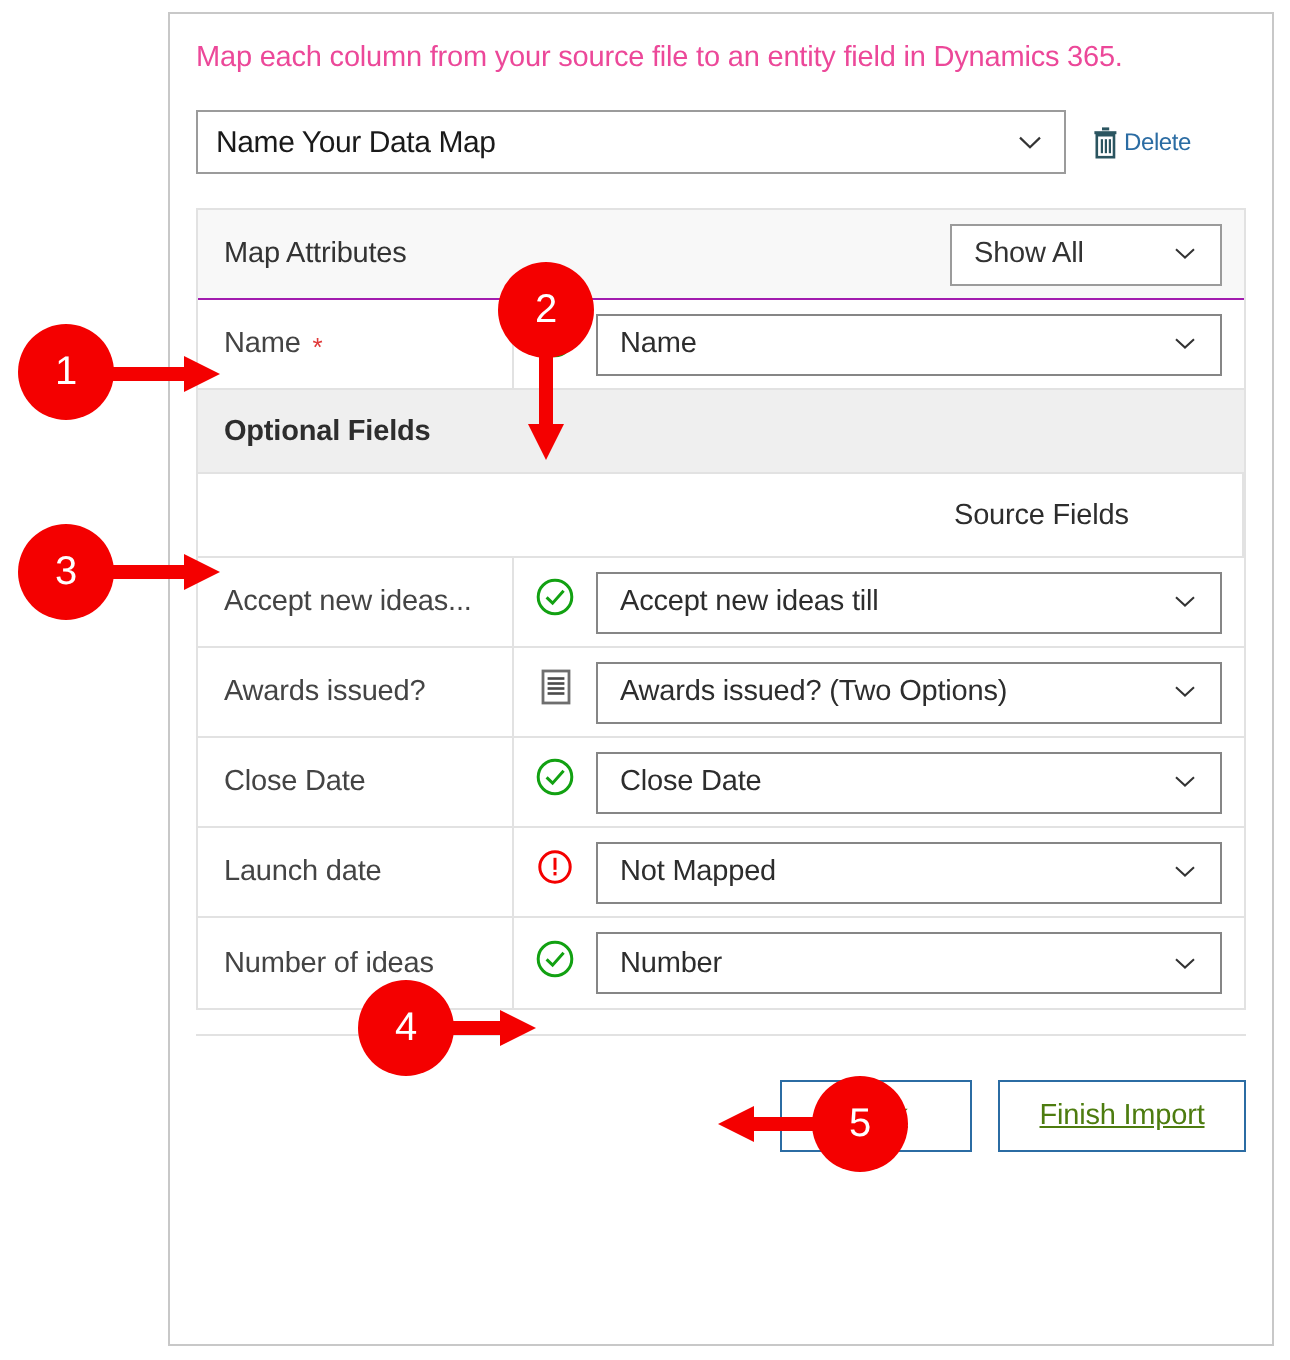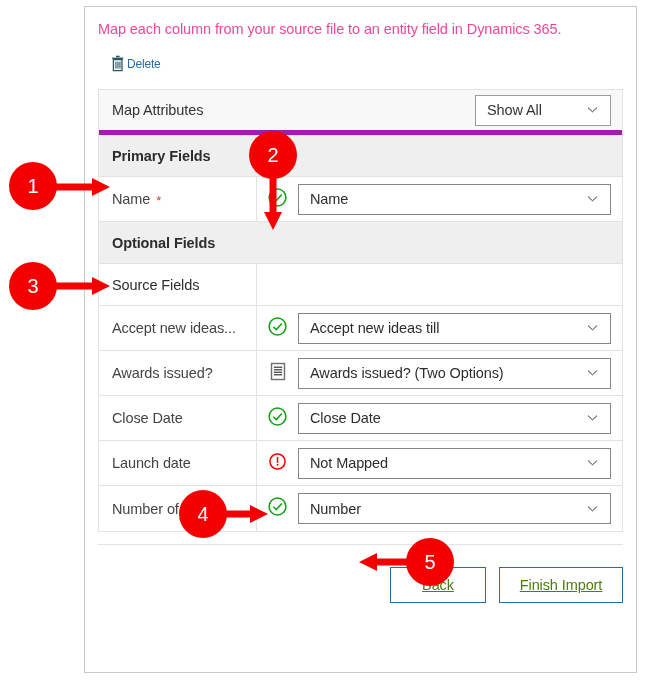--- a/index.html
+++ b/index.html
@@ -105,21 +105,21 @@
   .row {
     display: flex;
     align-items: center;
     box-sizing: border-box;
     width: 100%;
   }
 
   .row-maptitle {
     height: 45px;
     background: #f8f8f8;
-    border-bottom: 5px solid #a21caf;
+    border-bottom: 1px solid #a21caf;
     justify-content: space-between;
     padding: 0 11px 0 13px;
   }
   .maptitle-label {
     font-size: 14.5px;
     color: #333333;
     letter-spacing: -0.1px;
   }
   .showall-select {
     position: relative;
@@ -148,20 +148,21 @@
     font-size: 14.5px;
     color: #2d2d2d;
     font-weight: 600;
     letter-spacing: -0.1px;
   }
 
   .row-colheads {
     height: 42px;
     background: #ffffff;
     border-bottom: 1px solid #e2e2e2;
+    justify-content: flex-end;
   }
   .colhead-left {
     width: 158px;
     padding-left: 13px;
     box-sizing: border-box;
     height: 100%;
     display: flex;
     align-items: center;
     border-right: 1px solid #e2e2e2;
   }
@@ -297,20 +298,28 @@
 </style>
 </head>
 <body>
 
 <div id="dialog">
   <div id="dialog-inner">
 
     <div class="intro-text">Map each column from your source file to an entity field in Dynamics 365.</div>
 
     <div class="mapname-row">
+      <div class="mapname-select">
+        <span class="sel-text">Name Your Data Map</span>
+        <span class="chev">
+          <svg width="14" height="14" viewBox="0 0 14 14">
+            <path d="M2 4.8 L7 9.6 L12 4.8" fill="none" stroke="#333" stroke-width="1.1"></path>
+          </svg>
+        </span>
+      </div>
       <div class="delete-wrap">
         <span class="trash-icon">
           <svg width="15" height="17" viewBox="0 0 15 17">
             <rect x="1.2" y="2.6" width="11" height="1.5" fill="#2b5560"></rect>
             <rect x="5" y="0.7" width="3.6" height="1.5" fill="#2b5560"></rect>
             <rect x="2.4" y="4.6" width="8.6" height="11" fill="none" stroke="#2b5560" stroke-width="1.3"></rect>
             <rect x="4.4" y="6.6" width="1.1" height="7" fill="#2b5560"></rect>
             <rect x="6.4" y="6.6" width="1.1" height="7" fill="#2b5560"></rect>
             <rect x="8.4" y="6.6" width="1.1" height="7" fill="#2b5560"></rect>
           </svg>
@@ -326,23 +335,20 @@
         <div class="showall-select">
           <span class="sel-text">Show All</span>
           <span class="chev">
             <svg width="13" height="13" viewBox="0 0 13 13">
               <path d="M2 4.6 L6.5 8.8 L11 4.6" fill="none" stroke="#333" stroke-width="1"></path>
             </svg>
           </span>
         </div>
       </div>
 
-      <div class="row row-section">
-        <span class="section-label">Primary Fields</span>
-      </div>
 
       <div class="row row-field">
         <div class="cell-source">
           <span class="source-text">Name</span>
           <span class="req-star">*</span>
         </div>
         <div class="cell-status">
           <span class="status-ico">
             <svg width="21" height="21" viewBox="0 0 21 21">
               <circle cx="10.5" cy="10.5" r="8.4" fill="none" stroke="#12a112" stroke-width="1.5"></circle>

